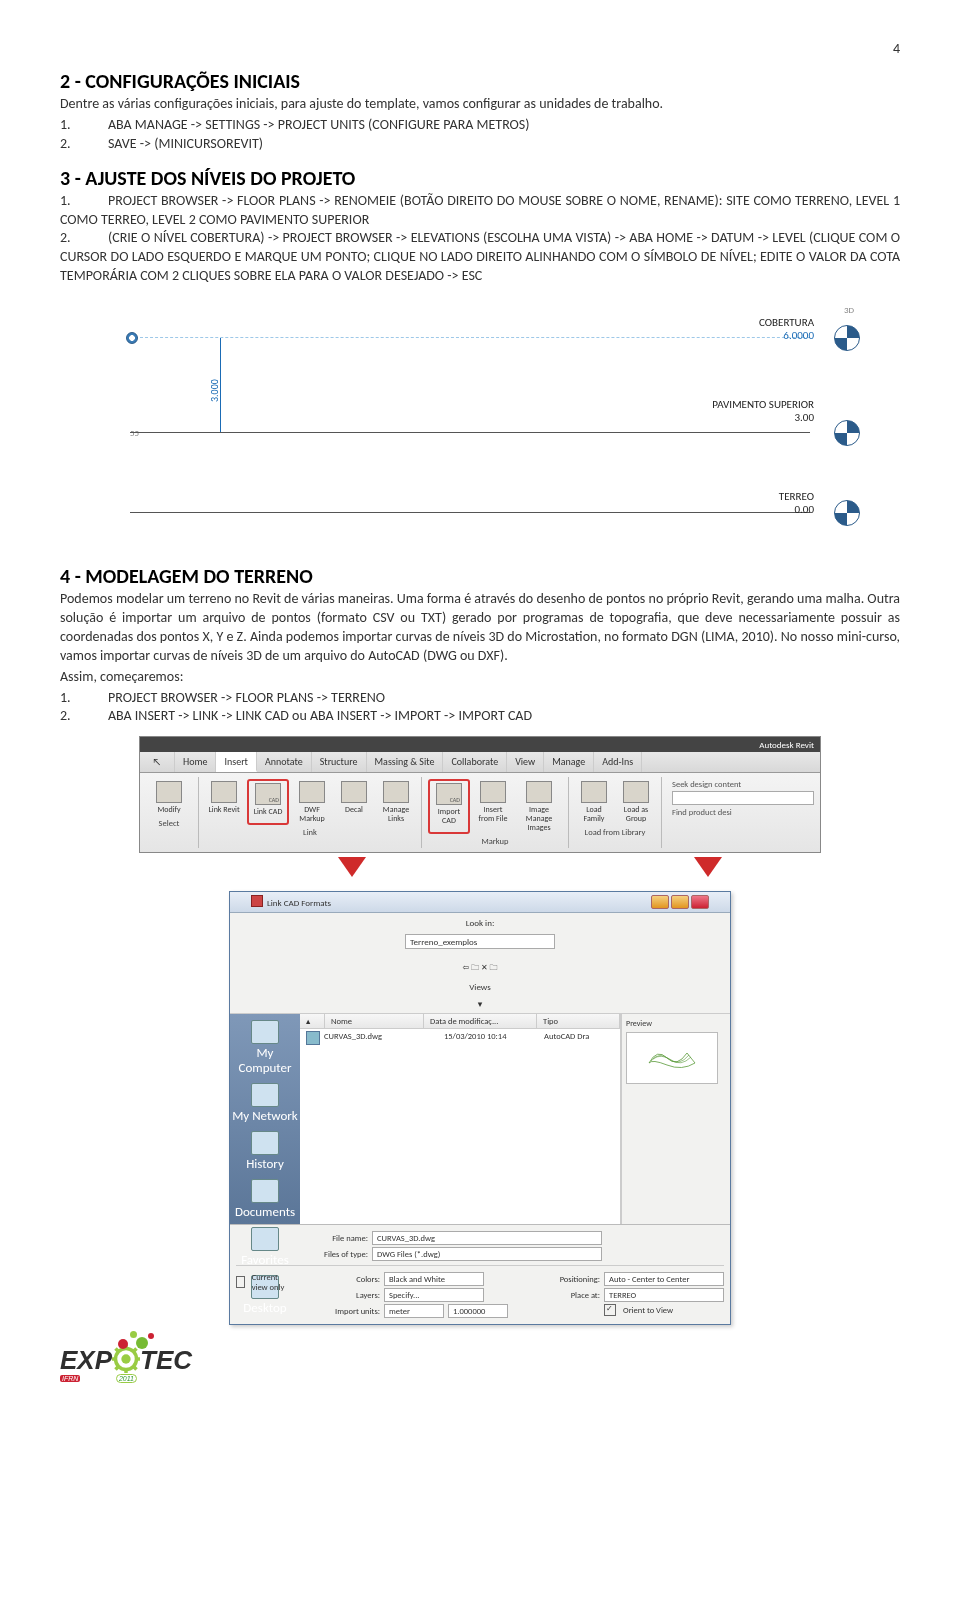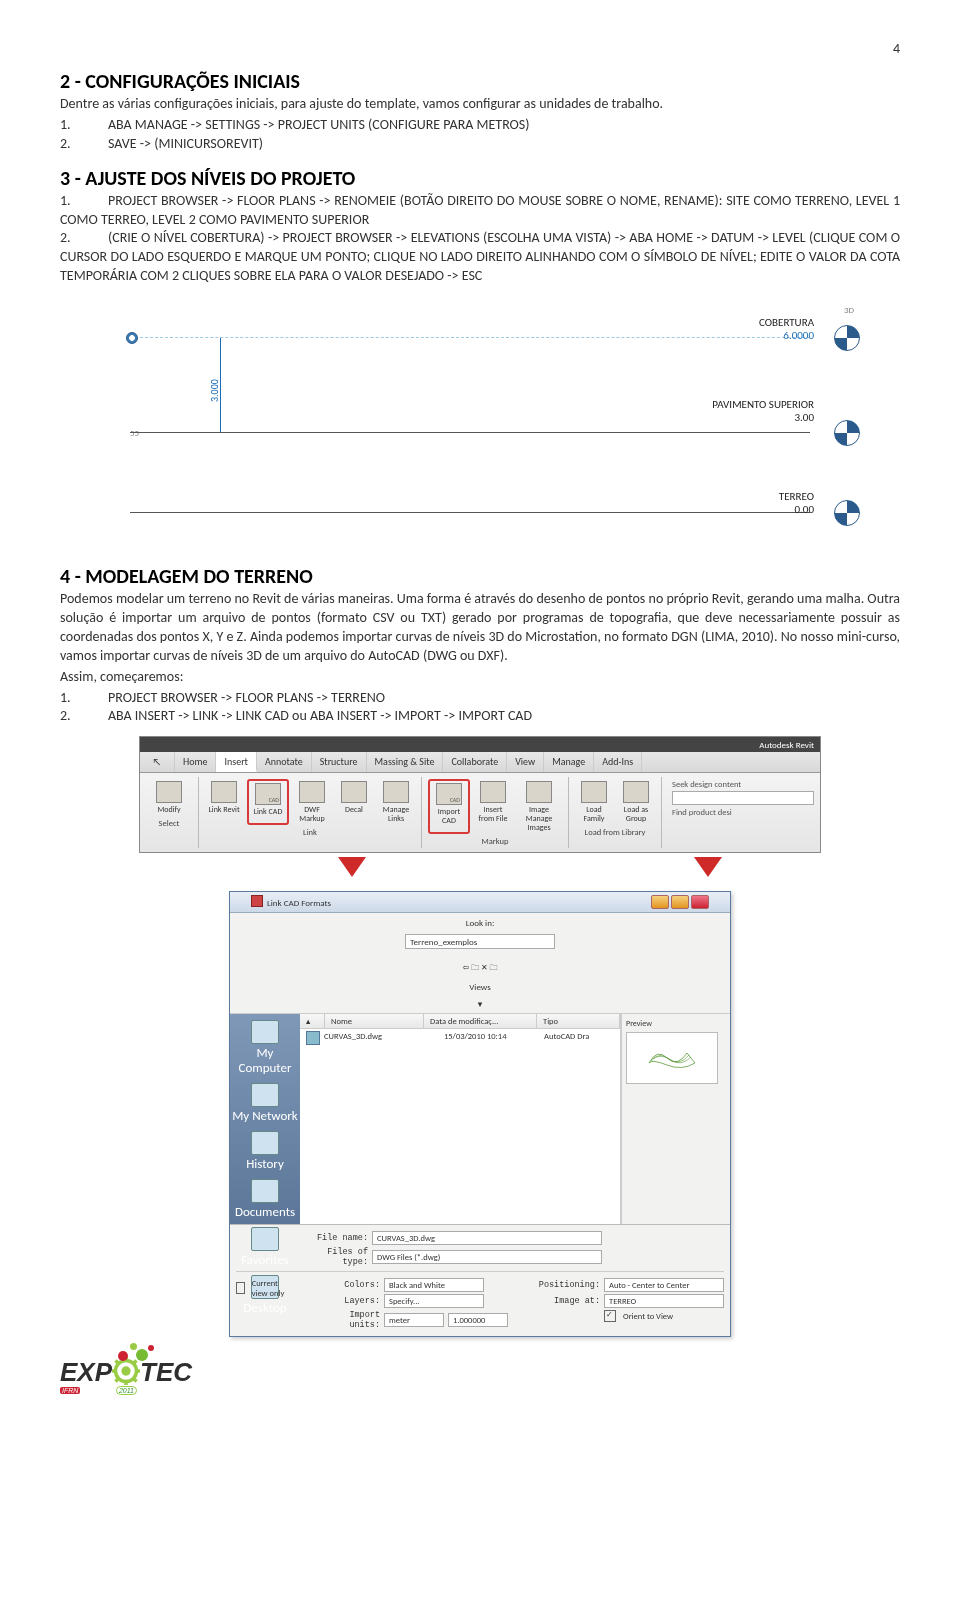--- a/index.html
+++ b/index.html
@@ -239,21 +239,21 @@
     margin-top: 4px;
     display: flex; align-items: center; justify-content: center;
   }
   .pv-box svg { width: 50px; height: 30px; }
   .dlg-bottom {
     border-top: 1px solid #bbb;
     padding: 4px 6px;
     font-size: 8.5px;
   }
   .dlg-row { display: flex; align-items: center; gap: 4px; margin: 2px 0; }
-  .dlg-row label { width: 58px; text-align: right; font-family: Liberation Mono, monospace; }
+  .dlg-row label { width: 58px; text-align: right; }
   .dlg-row .val { border: 1px solid #aaa; background: #fff; padding: 1px 4px; min-width: 90px; }
   .dlg-cols { display: flex; gap: 30px; }
   .dlg-btn {
     border: 1px solid #888;
     background: linear-gradient(#f8f8f8,#dcdcdc);
     padding: 2px 14px;
     font-size: 9px;
     border-radius: 2px;
   }
   .chk { width: 10px; height: 10px; border: 1px solid #666; display: inline-block; margin-right: 3px; vertical-align: middle; }
@@ -519,21 +519,21 @@
             <span class="val" style="min-width:50px;">meter</span>
             <span class="val" style="min-width:50px;">1.000000</span>
           </div>
       </div>
       <div>
         <div class="dlg-row">
             <label style="width:62px;">Positioning:</label>
             <span class="val" style="min-width:110px;">Auto - Center to Center</span>
           </div>
         <div class="dlg-row">
-            <label style="width:62px;">Image at:</label>
+            <label style="width:62px;">Place at:</label>
             <span class="val" style="min-width:110px;">TERREO</span>
           </div>
         <div class="dlg-row">
             <label style="width:62px;"></label>
             <span class="chk on"></span>
             <span>Orient to View</span>
           </div>
       </div>
     </div>
   </div>

